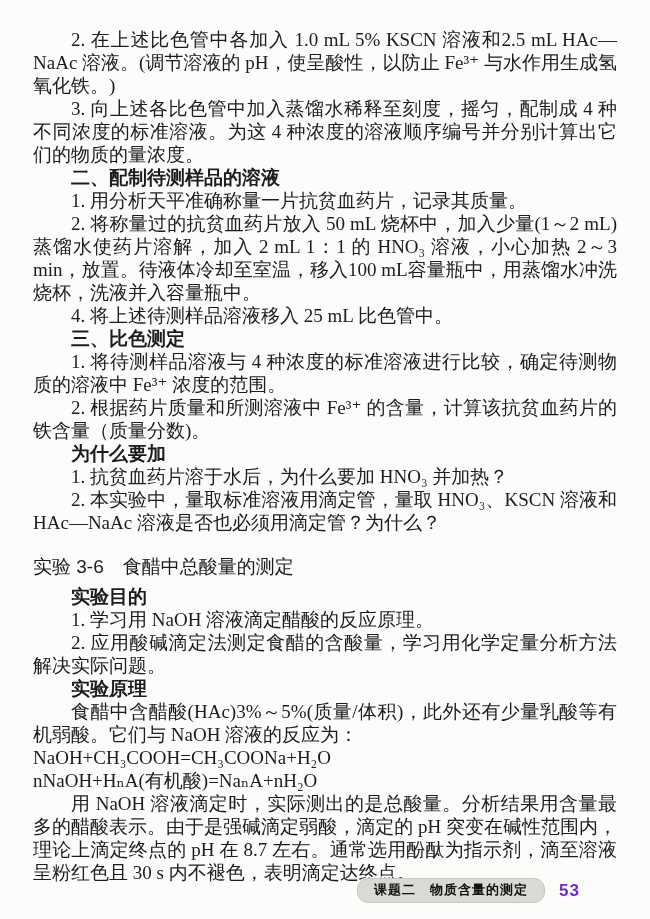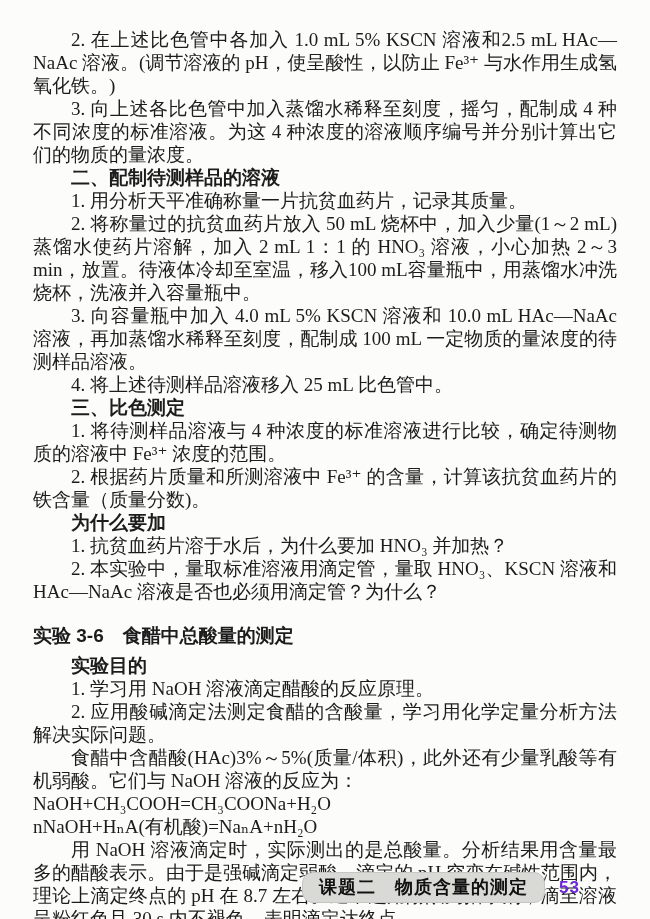--- a/index.html
+++ b/index.html
@@ -35,21 +35,21 @@
   }
   p.subhead {
     font-family: Liberation Serif, serif;
     font-weight: bold;
     text-indent: 2em;
     text-align: left;
     font-size: 15px;
   }
   p.section-title {
     font-family: "Liberation Sans", "DejaVu Sans", sans-serif;
-    font-weight: bold;
+    font-weight: normal;
     font-size: 19px;
     line-height: 26px;
     text-indent: 0;
     text-align: left;
     margin: 21px 0 7px 0 !important;
   }
   p.formula {
     text-indent: 0;
     text-align: center;
     padding-right: 115px;
@@ -64,21 +64,21 @@
     align-items: center;
     gap: 14px;
     font-family: "Liberation Sans", "DejaVu Sans", sans-serif;
   }
   .chapter-pill {
     background: #d9d9d5;
     border: 1px solid #c6c6c2;
     border-radius: 11px;
     padding: 2px 16px 3px 16px;
     font-weight: bold;
-    font-size: 18px;
+    font-size: 13px;
     letter-spacing: 1px;
     color: #111;
     white-space: nowrap;
   }
   .page-num {
     font-weight: bold;
     font-size: 17px;
     color: #6d28d9;
     letter-spacing: 1px;
   }
@@ -86,32 +86,32 @@
 </head>
 <body>
 
 <div class="page">
   <main id="content">
       <p class="body">2. 在上述比色管中各加入 1.0 mL 5% KSCN 溶液和2.5 mL HAc—NaAc 溶液。(调节溶液的 pH，使呈酸性，以防止 Fe³⁺ 与水作用生成氢氧化铁。)</p>
       <p class="body">3. 向上述各比色管中加入蒸馏水稀释至刻度，摇匀，配制成 4 种不同浓度的标准溶液。为这 4 种浓度的溶液顺序编号并分别计算出它们的物质的量浓度。</p>
       <p class="subhead">二、配制待测样品的溶液</p>
       <p class="body">1. 用分析天平准确称量一片抗贫血药片，记录其质量。</p>
       <p class="body">2. 将称量过的抗贫血药片放入 50 mL 烧杯中，加入少量(1～2 mL) 蒸馏水使药片溶解，加入 2 mL 1：1 的 HNO₃ 溶液，小心加热 2～3 min，放置。待液体冷却至室温，移入100 mL容量瓶中，用蒸馏水冲洗烧杯，洗液并入容量瓶中。</p>
-      <p class="body">3. 向容量瓶中加入 4.0 mL 5% KSCN 溶液和 10.0 mL HAc—NaAc 溶液，再加蒸馏水稀释至刻度，配制成 100 mL 一定物质的量浓度的待测样品溶液。</p>
       <p class="body">4. 将上述待测样品溶液移入 25 mL 比色管中。</p>
       <p class="subhead">三、比色测定</p>
       <p class="body">1. 将待测样品溶液与 4 种浓度的标准溶液进行比较，确定待测物质的溶液中 Fe³⁺ 浓度的范围。</p>
       <p class="body">2. 根据药片质量和所测溶液中 Fe³⁺ 的含量，计算该抗贫血药片的铁含量（质量分数)。</p>
       <p class="subhead">为什么要加</p>
       <p class="body">1. 抗贫血药片溶于水后，为什么要加 HNO₃ 并加热？</p>
       <p class="body">2. 本实验中，量取标准溶液用滴定管，量取 HNO₃、KSCN 溶液和 HAc—NaAc 溶液是否也必须用滴定管？为什么？</p>
       <p class="section-title">实验 3-6　食醋中总酸量的测定</p>
       <p class="subhead">实验目的</p>
       <p class="body">1. 学习用 NaOH 溶液滴定醋酸的反应原理。</p>
       <p class="body">2. 应用酸碱滴定法测定食醋的含酸量，学习用化学定量分析方法解决实际问题。</p>
+      <p class="subhead">实验原理</p>
       <p class="body">食醋中含醋酸(HAc)3%～5%(质量/体积)，此外还有少量乳酸等有机弱酸。它们与 NaOH 溶液的反应为：</p>
       <p class="formula">NaOH+CH₃COOH=CH₃COONa+H₂O</p>
       <p class="formula">nNaOH+HₙA(有机酸)=NaₙA+nH₂O</p>
       <p class="body">用 NaOH 溶液滴定时，实际测出的是总酸量。分析结果用含量最多的醋酸表示。由于是强碱滴定弱酸，滴定的 pH 突变在碱性范围内，理论上滴定终点的 pH 在 8.7 左右。通常选用酚酞为指示剂，滴至溶液呈粉红色且 30 s 内不褪色，表明滴定达终点。</p>
     </main>
   <footer class="footer">
     <span class="chapter-pill"><span>课题二　物质含量的测定</span></span>
     <span class="page-num">53</span>
   </footer>
 </div>

